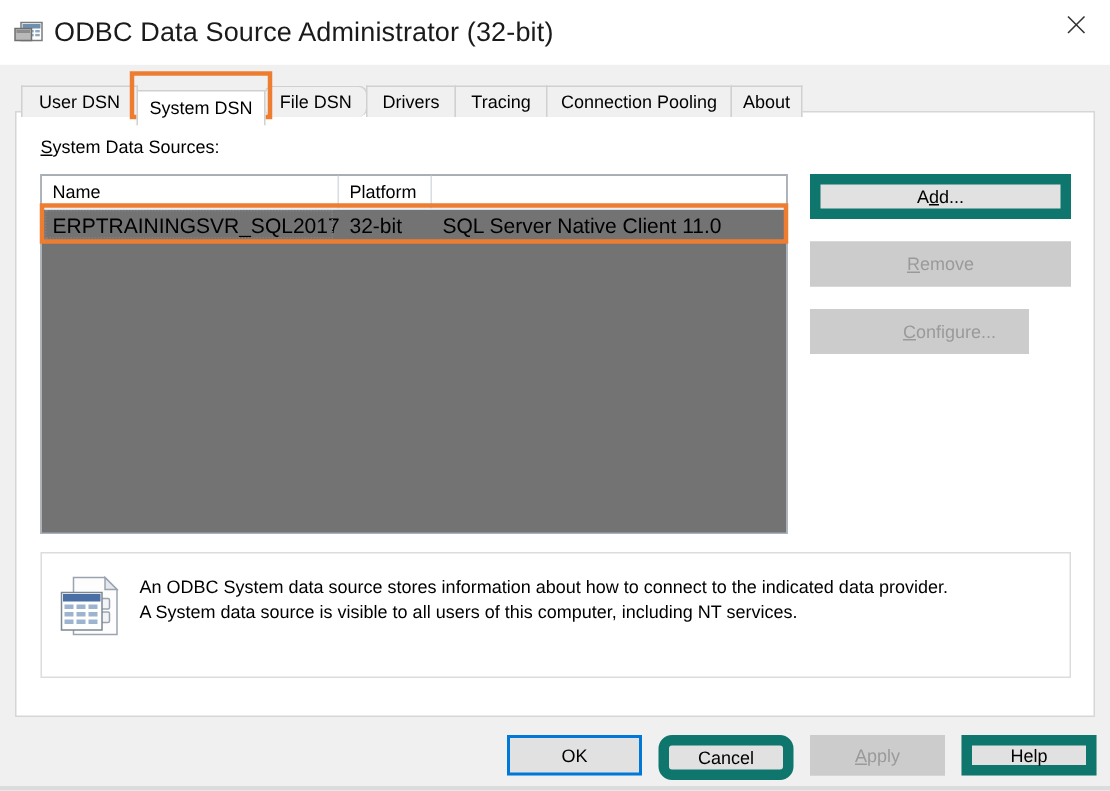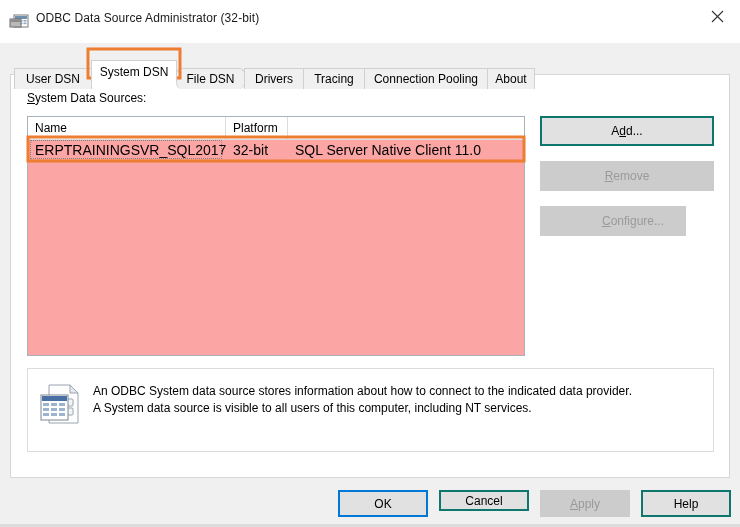--- a/index.html
+++ b/index.html
@@ -27,21 +27,21 @@
     border-bottom: 1px solid #ffffff;
   }
   #titlebar .tb-icon {
     position: absolute;
     left: 9px; top: 11px;
     width: 20px; height: 18px;
   }
   #titlebar .tb-title {
     position: absolute;
     left: 36px; top: 11px;
-    font-size: 12px;
+    font-size: 18px;
     color: #1a1a1a;
     white-space: nowrap;
     letter-spacing: 0.1px;
   }
   #titlebar .tb-close {
     position: absolute;
     right: 0px; top: 0px;
     width: 46px; height: 32px;
     display: flex;
     align-items: center;
@@ -52,21 +52,21 @@
 
   
   #tabstrip {
     position: absolute;
     left: 10px; top: 52px;
     width: 720px;
     height: 23px;
   }
   .tab {
     position: absolute;
-    top: 16px;
+    top: 5px;
     height: 21px;
     background: #f0f0f0;
     border: 1px solid #d0d0d0;
     border-bottom: none;
     box-sizing: border-box;
     display: flex;
     align-items: center;
     justify-content: center;
     padding: 0 7px;
     font-size: 12px;
@@ -103,21 +103,21 @@
     white-space: nowrap;
   }
   .acc { text-decoration: underline; }
 
   
   #listview {
     position: absolute;
     left: 27px; top: 116px;
     width: 498px;
     height: 240px;
-    background: #fca5a5;
+    background: #737373;
     border: 1px solid #a9b1ba;
     box-sizing: border-box;
     overflow: hidden;
   }
   #listhdr {
     position: absolute;
     left: 0; top: 0;
     width: 100%;
     height: 23px;
     background: #ffffff;
@@ -165,21 +165,21 @@
     border: 1px dotted #808080;
     box-sizing: border-box;
     pointer-events: none;
   }
 
   
   .btn {
     position: absolute;
     box-sizing: border-box;
     background: #e1e1e1;
-    border: 2px solid #0f766e;
+    border: 7px solid #0f766e;
     font-size: 12px;
     color: #000;
     display: flex;
     align-items: center;
     justify-content: center;
     cursor: default;
     white-space: nowrap;
   }
   .btn.disabled {
     background: #cccccc;
@@ -334,21 +334,21 @@
 </div>
 <div id="desc-text">
   <span class="dline">An ODBC System data source stores information about how to connect to the indicated data provider.</span>
   <span class="dline">A System data source is visible to all users of this computer, including NT services.</span>
 </div>
 
 <div id="footer"></div>
 <div class="btn default" id="btn-ok" style="left:338px;top:490px;width:90px;height:27px;">
   <span>OK</span>
 </div>
-<div class="btn" id="btn-cancel" style="left:439px;top:490px;width:90px;height:21px;">
+<div class="btn" id="btn-cancel" style="left:439px;top:490px;width:90px;height:30px;border-radius:9px;">
   <span>Cancel</span>
 </div>
 <div class="btn disabled" id="btn-apply" style="left:540px;top:490px;width:90px;height:27px;">
   <span><span class="acc">A</span>pply</span>
 </div>
 <div class="btn" id="btn-help" style="left:641px;top:490px;width:90px;height:27px;">
   <span>Help</span>
 </div>
 
 <div id="bottombar"></div>

